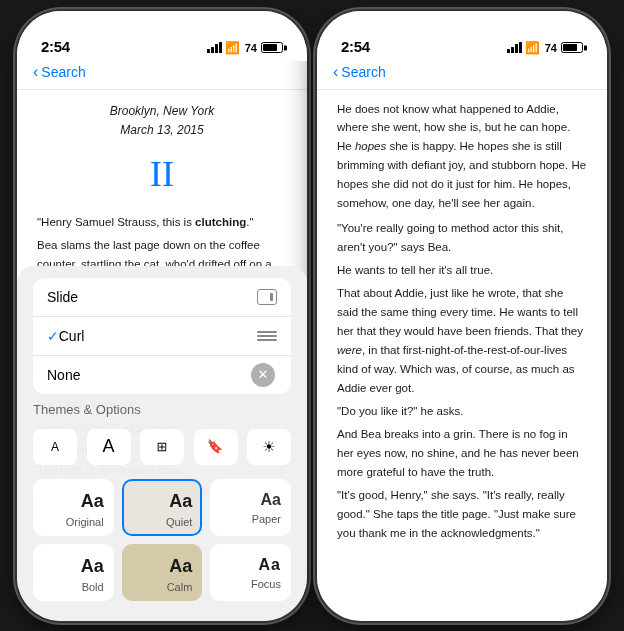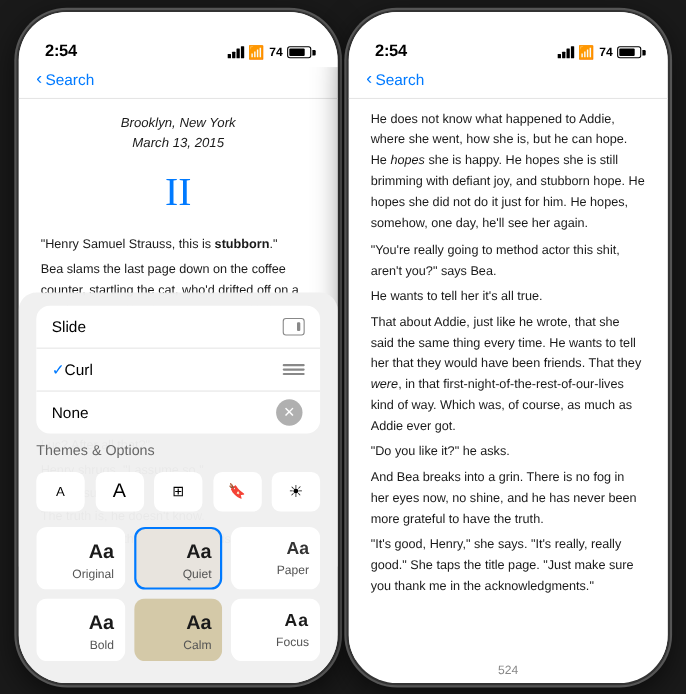--- a/index.html
+++ b/index.html
@@ -382,21 +382,21 @@
         <span>Search</span>
       </div>
     </div>
 
     <div class="book-content">
       <div class="book-content-center">
         <em>Brooklyn, New York<br>March 13, 2015</em>
       </div>
       <div class="chapter-number">II</div>
       <div class="book-text">
-        <p style="margin-bottom:4px;">"Henry Samuel Strauss, this is <strong>stubborn</strong>."</p>
+        <p style="margin-bottom:4px;">"Henry Samuel Strauss, this is <strong>clutching</strong>."</p>
         <p style="margin-bottom:4px;">Bea slams the last page down on the coffee counter, startling the cat, who'd drifted off on a nearby tower of books. "You can't end it there." She's clutching the rest of the manuscript to her chest, as if to shield it from him. The title page stares back at him.</p>
         <p style="margin-bottom:4px;"><em>The Invisible Life of Addie LaRue.</em></p>
         <p style="margin-bottom:4px;">"What happened to her? Did she really go with Luc? After all that?"</p>
         <p style="margin-bottom:2px;">Henry shrugs. "I assume so."</p>
         <p style="margin-bottom:2px;">"You assume so?"</p>
         <p style="margin-bottom:2px;">The truth is, he doesn't know.</p>
         <p style="margin-bottom:2px;">He's s&nbsp;&nbsp;&nbsp;scribe th&nbsp;&nbsp;&nbsp;them in&nbsp;&nbsp;&nbsp;hands b</p>
       </div>
     </div>
 
@@ -509,16 +509,15 @@
       <p style="margin-bottom:6px;">He does not know what happened to Addie, where she went, how she is, but he can hope. He <em>hopes</em> she is happy. He hopes she is still brimming with defiant joy, and stubborn hope. He hopes she did not do it just for him. He hopes, somehow, one day, he'll see her again.</p>
       <p style="margin-bottom:4px;">"You're really going to method actor this shit, aren't you?" says Bea.</p>
       <p style="margin-bottom:4px;">He wants to tell her it's all true.</p>
       <p style="margin-bottom:4px;">That about Addie, just like he wrote, that she said the same thing every time. He wants to tell her that they would have been friends. That they <em>were</em>, in that first-night-of-the-rest-of-our-lives kind of way. Which was, of course, as much as Addie ever got.</p>
       <p style="margin-bottom:4px;">"Do you like it?" he asks.</p>
       <p style="margin-bottom:4px;">And Bea breaks into a grin. There is no fog in her eyes now, no shine, and he has never been more grateful to have the truth.</p>
       <p style="margin-bottom:4px;">"It's good, Henry," she says. "It's really, really good." She taps the title page. "Just make sure you thank me in the acknowledgments."</p>
 
     </div>
 
-    <div class="page-number">524</div>
   </div>
 
 </div>
 
 </body></html>

